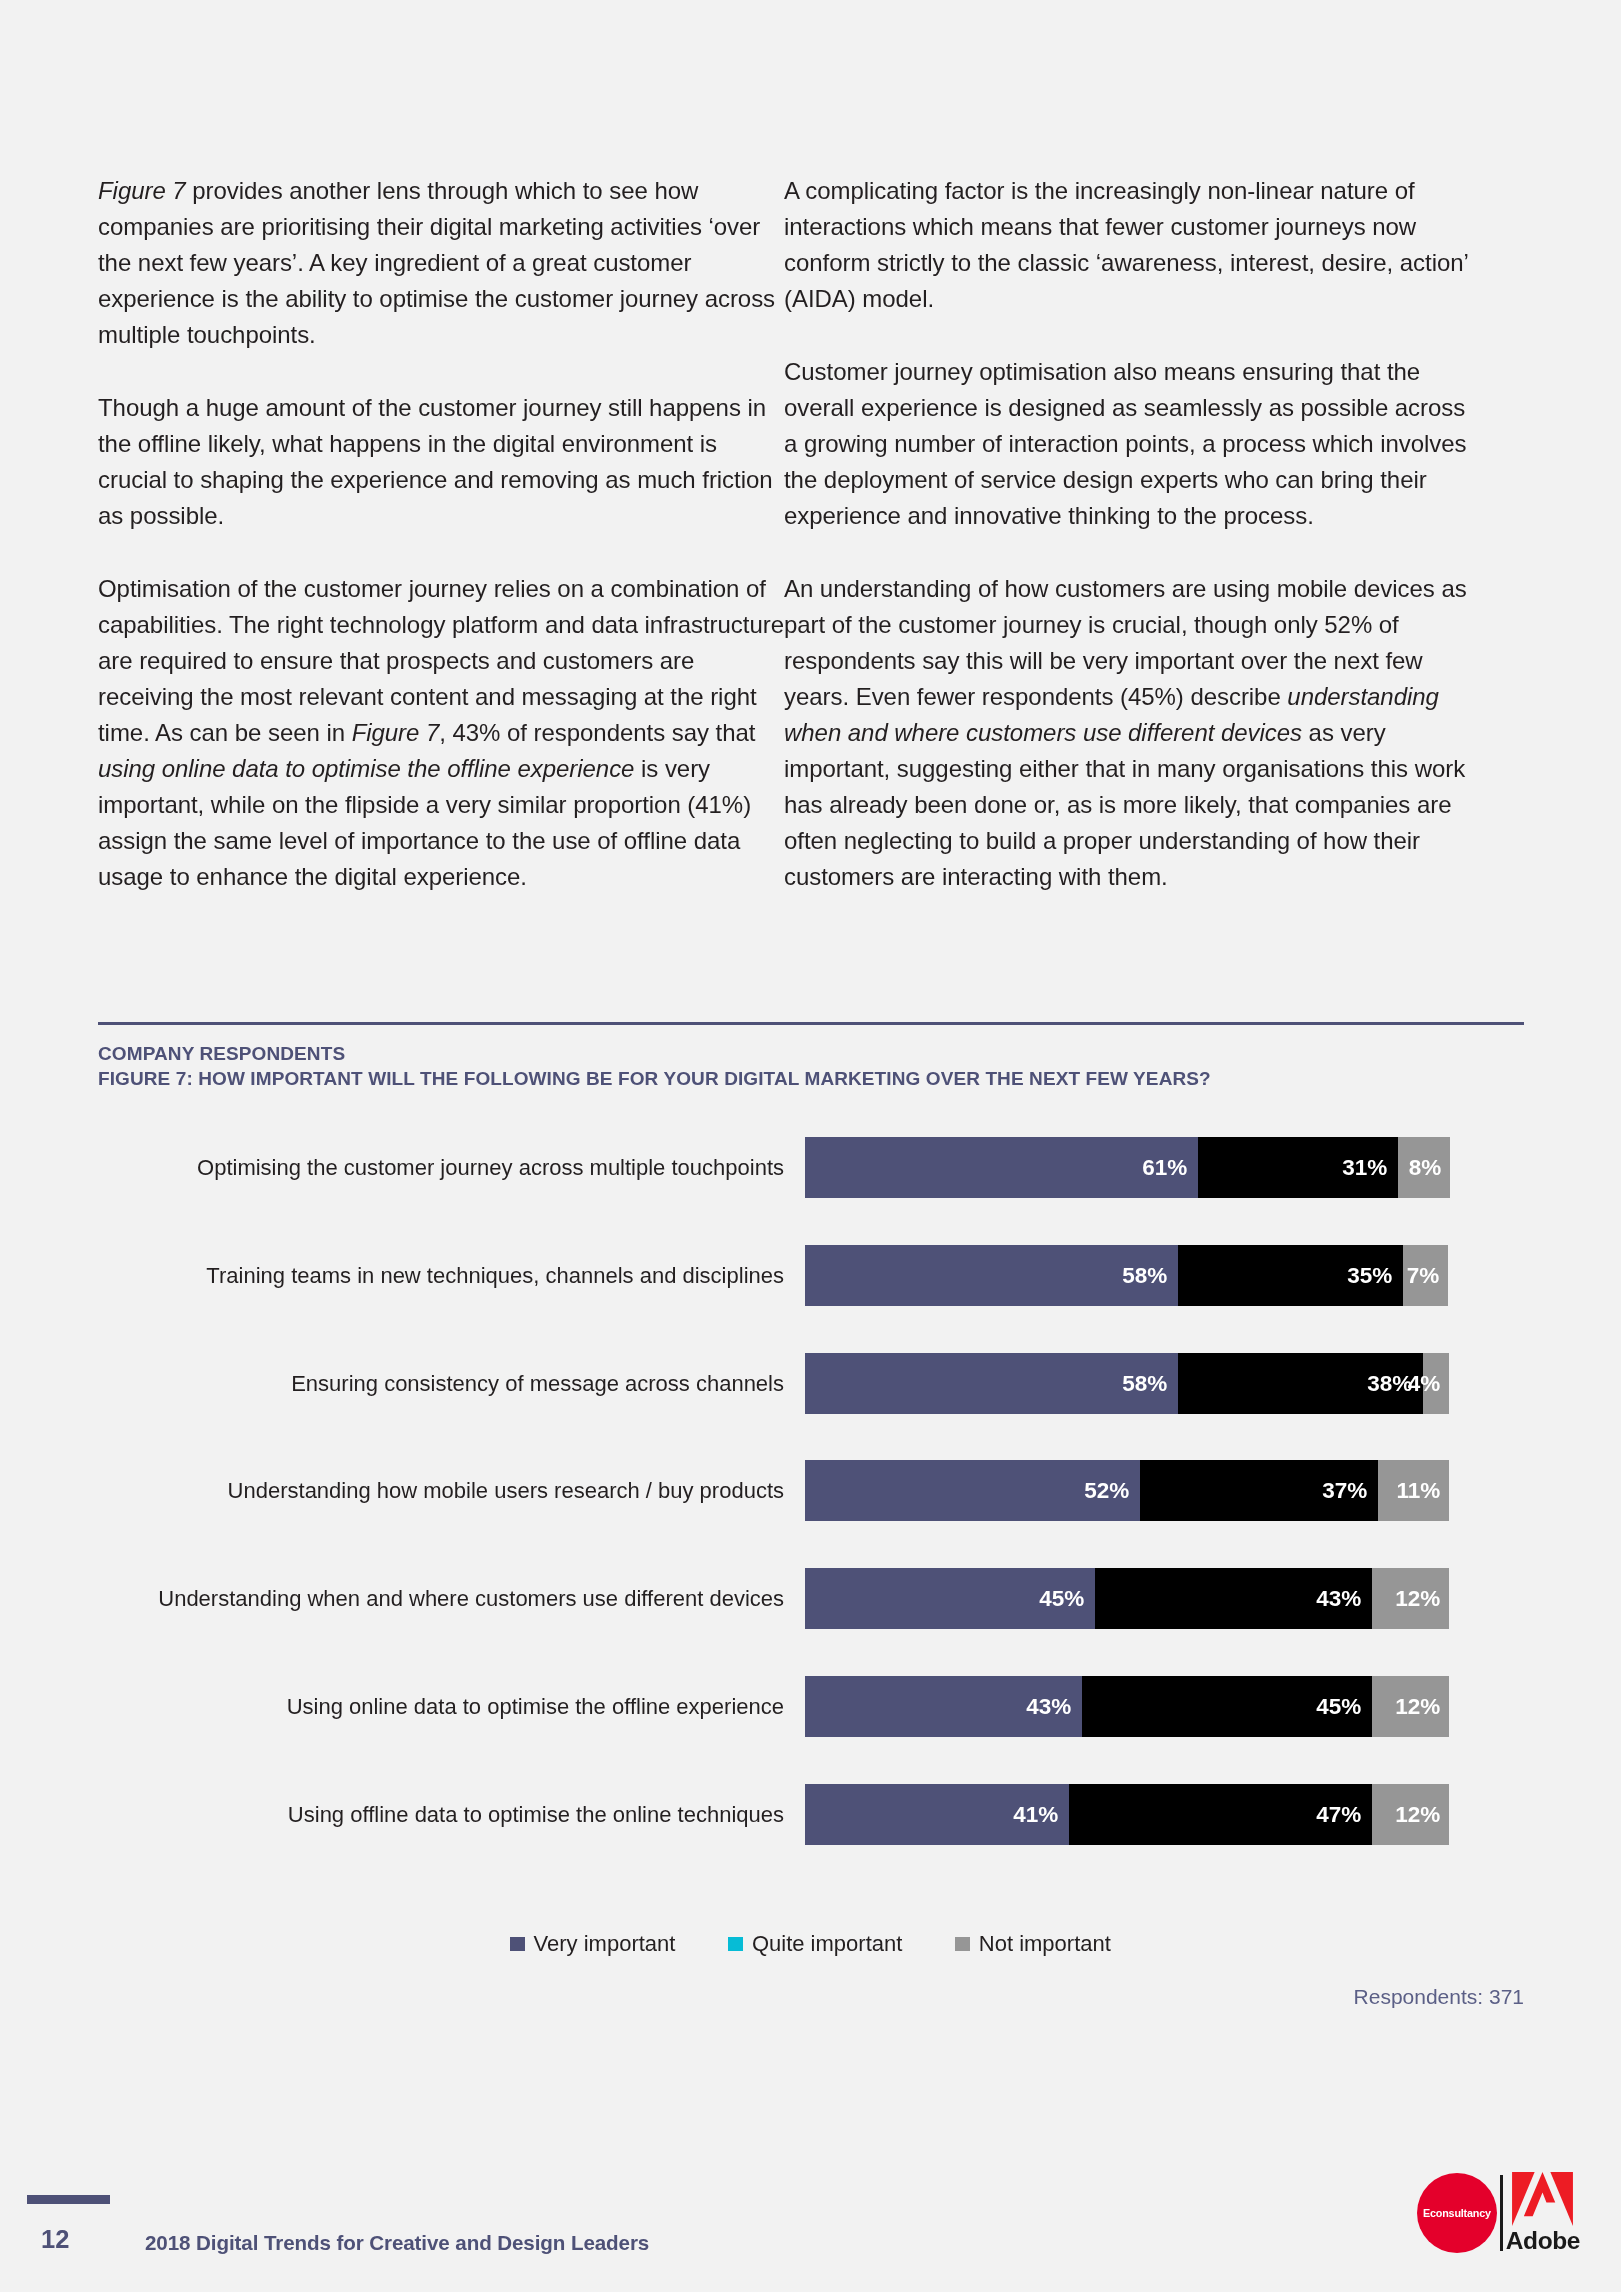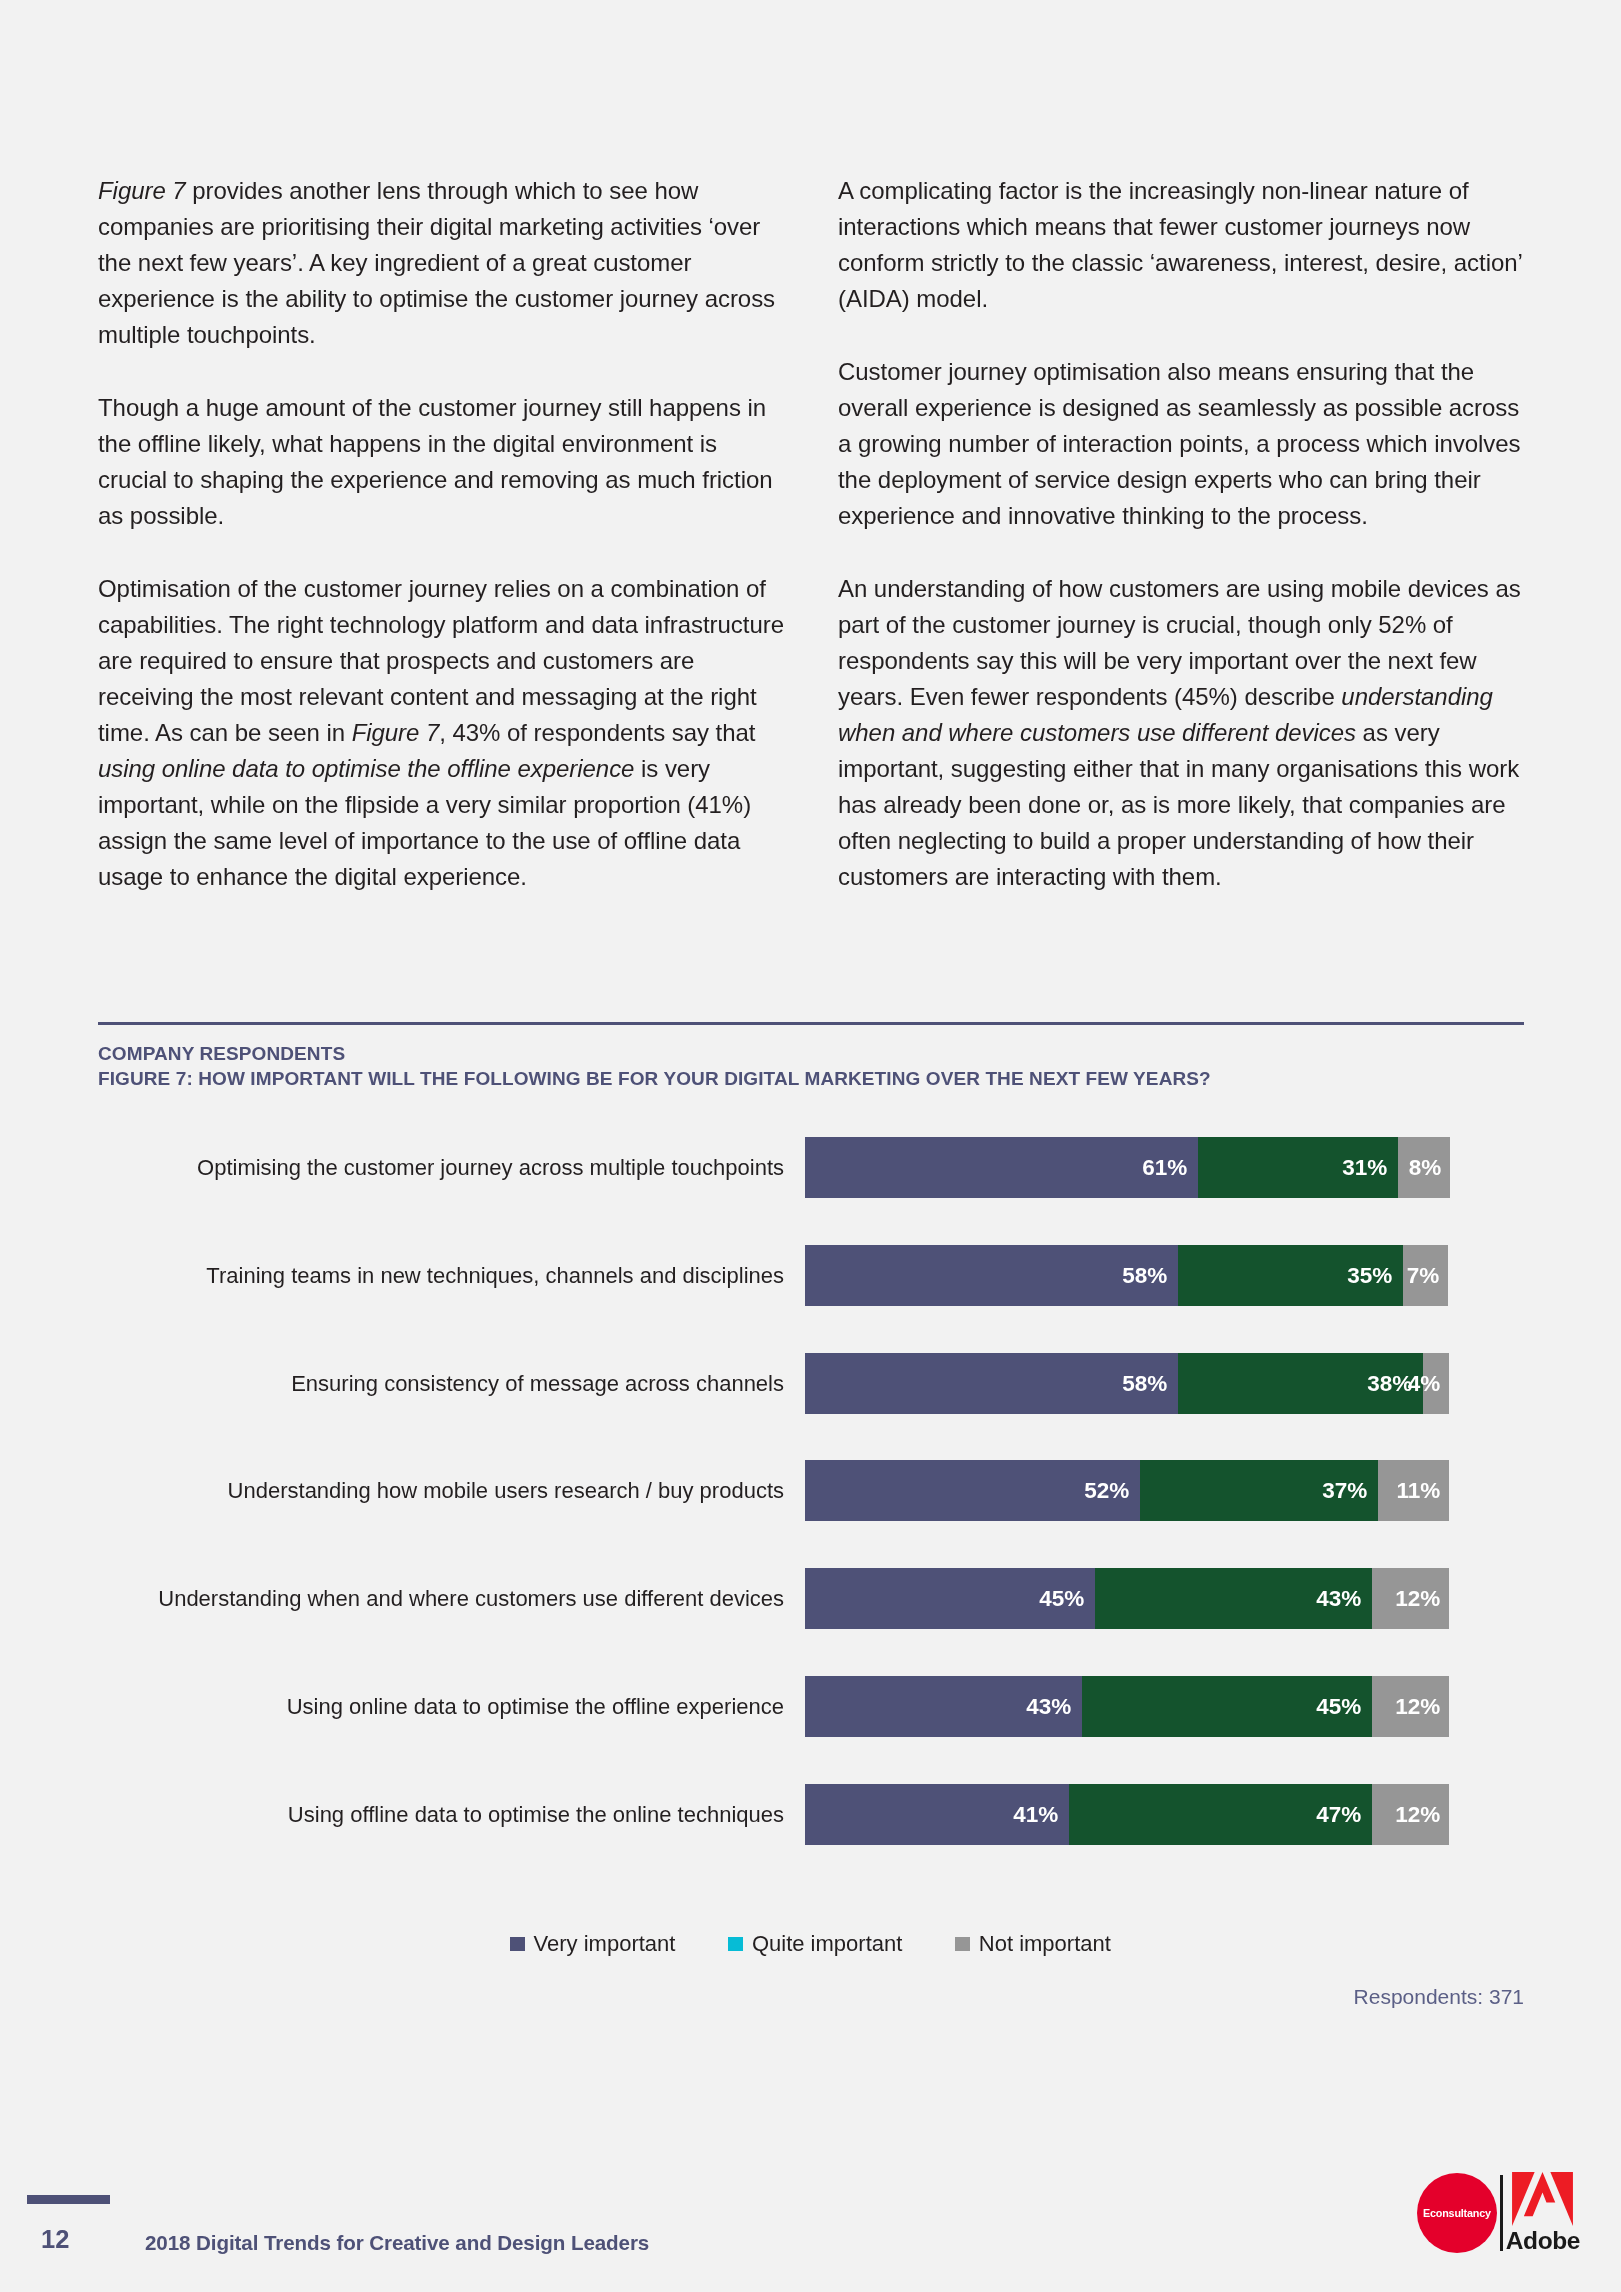--- a/index.html
+++ b/index.html
@@ -16,21 +16,20 @@
     overflow: hidden;
   }
 
   
   .columns {
     position: absolute;
     left: 98px;
     top: 173px;
     width: 1426px;
     display: flex;
-    gap: 54px;
   }
   .col {
     width: 686px;
   }
   .col p {
     margin: 0 0 37px 0;
     font-size: 24px;
     line-height: 36px;
     letter-spacing: -0.05px;
     color: #231f20;
@@ -103,21 +102,21 @@
     position: absolute;
     right: 10.8px;
     top: 50%;
     transform: translateY(-50%);
     color: #ffffff;
     font-size: 22.5px;
     font-weight: bold;
     white-space: nowrap;
   }
   .seg.very  { background: #4e5177; }
-  .seg.quite { background: #14532d; }
+  .seg.quite { background: #000000; }
   .seg.not   { background: #969696; }
   .seg.not span { right: 8.8px; }
 
   
   .legend {
     position: absolute;
     top: 1931px;
     left: 0;
     width: 1621px;
     display: flex;

